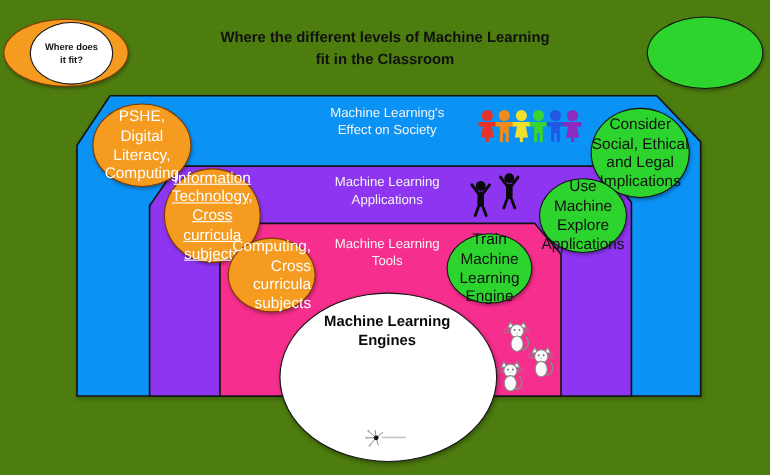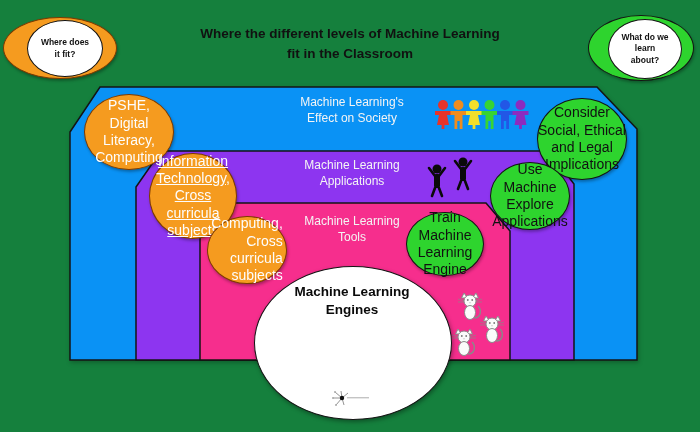--- a/index.html
+++ b/index.html
@@ -1,18 +1,18 @@
 <!DOCTYPE html>
 <html><head>
 <meta charset="utf-8">
 <style>
   html,body { margin:0; padding:0; background:#ffffff; }
   .stage {
     position:relative; width:700px; height:432px; overflow:hidden;
-    background:#15803d;
+    background:#4d7c0f;
     font-family:"Liberation Sans", sans-serif;
   }
   .abs { position:absolute; }
   .pre { white-space:pre-line; }
 
   
   svg.bg { position:absolute; left:0; top:0; filter:drop-shadow(1px 2px 2px rgba(0,0,0,.25)); }
   .shape { stroke:#141414; stroke-width:1.5; }
   .shape-blue   { fill:#0a92f5; }
   .shape-purple { fill:#8d35f0; }
@@ -123,25 +123,20 @@
   <div class="abs title pre">Where the different levels of Machine Learning
 fit in the Classroom</div>
 
   <div class="abs badge-outer badge-orange" style="left:3px; top:17px; width:112px; height:60px;"></div>
   <div class="abs badge-inner" style="left:27px; top:20px; width:74px; height:55px;">
     <span class="pre">Where does
 it fit?</span>
   </div>
 
   <div class="abs badge-outer badge-green" style="left:588px; top:15px; width:104px; height:64px;"></div>
-  <div class="abs badge-inner" style="left:608px; top:19px; width:72px; height:58px;">
-    <span class="pre">What do we
-learn
-about?</span>
-  </div>
 
   <div class="abs band-label pre" style="left:262px; top:95px;">Machine Learning's
 Effect on Society</div>
   <div class="abs band-label pre" style="left:262px; top:158px;">Machine Learning
 Applications</div>
   <div class="abs band-label pre" style="left:262px; top:214px;">Machine Learning
 Tools</div>
 
   <div class="abs bubble bubble-orange pre" style="left:84px; top:94px; width:88px; height:74px;">PSHE,
 Digital Literacy,

